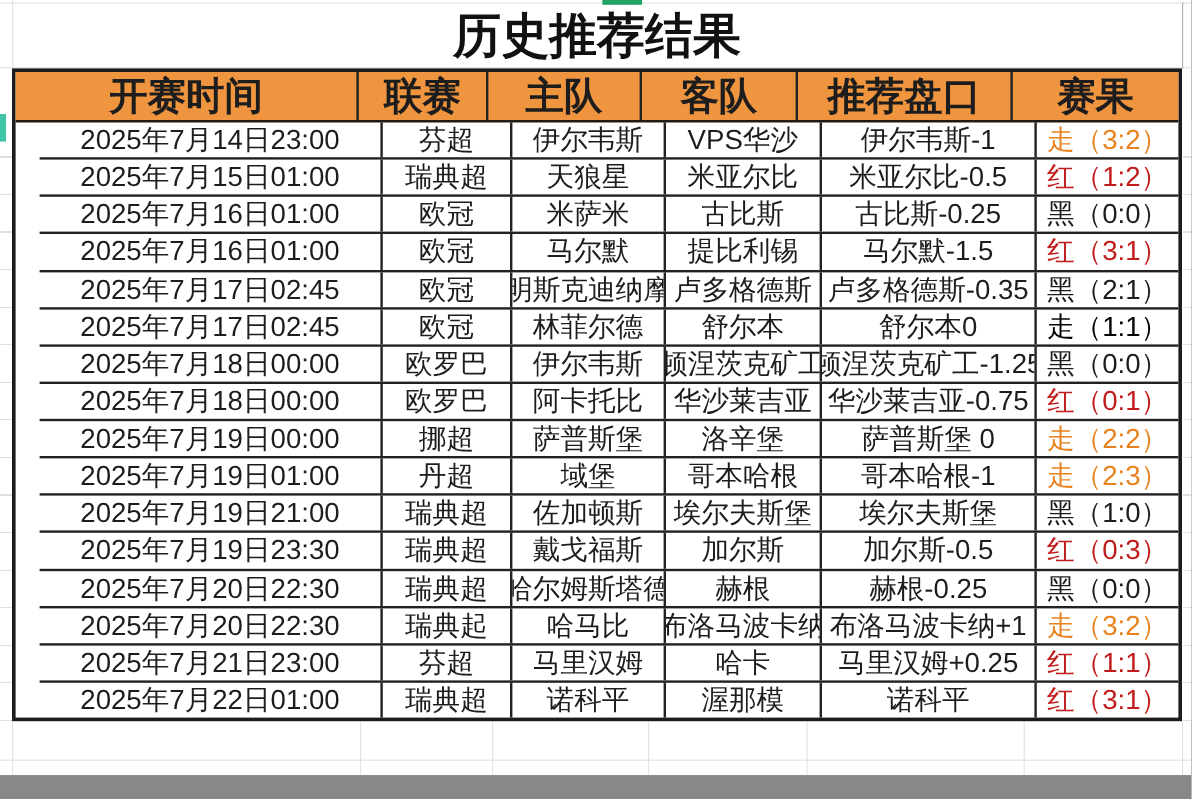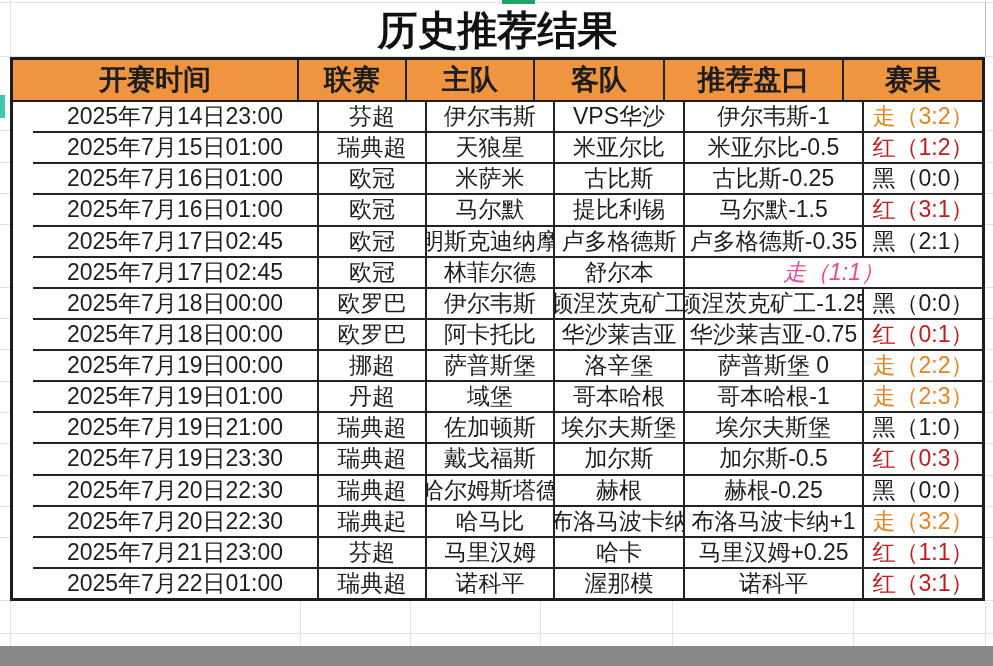--- a/index.html
+++ b/index.html
@@ -32,21 +32,21 @@
   }
   .thead{display:flex;flex:0 0 40px;border-bottom:2px solid #1c1c1c;font-weight:bold;}
   .tbody{display:flex;flex-direction:column;flex:1;padding-left:20px;}
   .trow{display:flex;flex:1;border-bottom:2px solid #222;}
   .trow:last-child{border-bottom:none;}
   .cell,.hcell{
     display:flex;align-items:center;justify-content:center;
     overflow:hidden;box-sizing:border-box;border-right:2px solid #222;
     font-size:23px;line-height:1;
   }
-  .hcell{font-size:28px;}
+  .hcell{font-size:32px;}
   .cell:last-child,.hcell:last-child{border-right:none;border-radius:11px;}
   .c0{flex:0 0 286px;}
   .c1{flex:0 0 108px;}
   .c2{flex:0 0 128px;}
   .c3{flex:0 0 130px;}
   .c4{flex:0 0 179px;}
   .c5{flex:1;}
   .txt{white-space:nowrap;}
   .cell-result .txt{font-weight:500;}
 </style>
@@ -205,22 +205,25 @@
           </div>
           <div class="cell cell-league c1">
             <span class="txt">欧冠</span>
           </div>
           <div class="cell cell-home c2">
             <span class="txt">林菲尔德</span>
           </div>
           <div class="cell cell-away c3">
             <span class="txt">舒尔本</span>
           </div>
-          <div class="cell cell-result c5">
-            <span class="txt" style="color: #ec4899; font-style: italic;">走（1:1）</span>
+          <div class="cell cell-handicap c4">
+            <span class="txt">舒尔本0</span>
+          </div>
+          <div class="cell cell-result c5">
+            <span class="txt" style="color: #000000;">走（1:1）</span>
           </div>
         </div>
         <div class="trow">
           <div class="cell cell-time c0">
             <span class="txt">2025年7月18日00:00</span>
           </div>
           <div class="cell cell-league c1">
             <span class="txt">欧罗巴</span>
           </div>
           <div class="cell cell-home c2">

